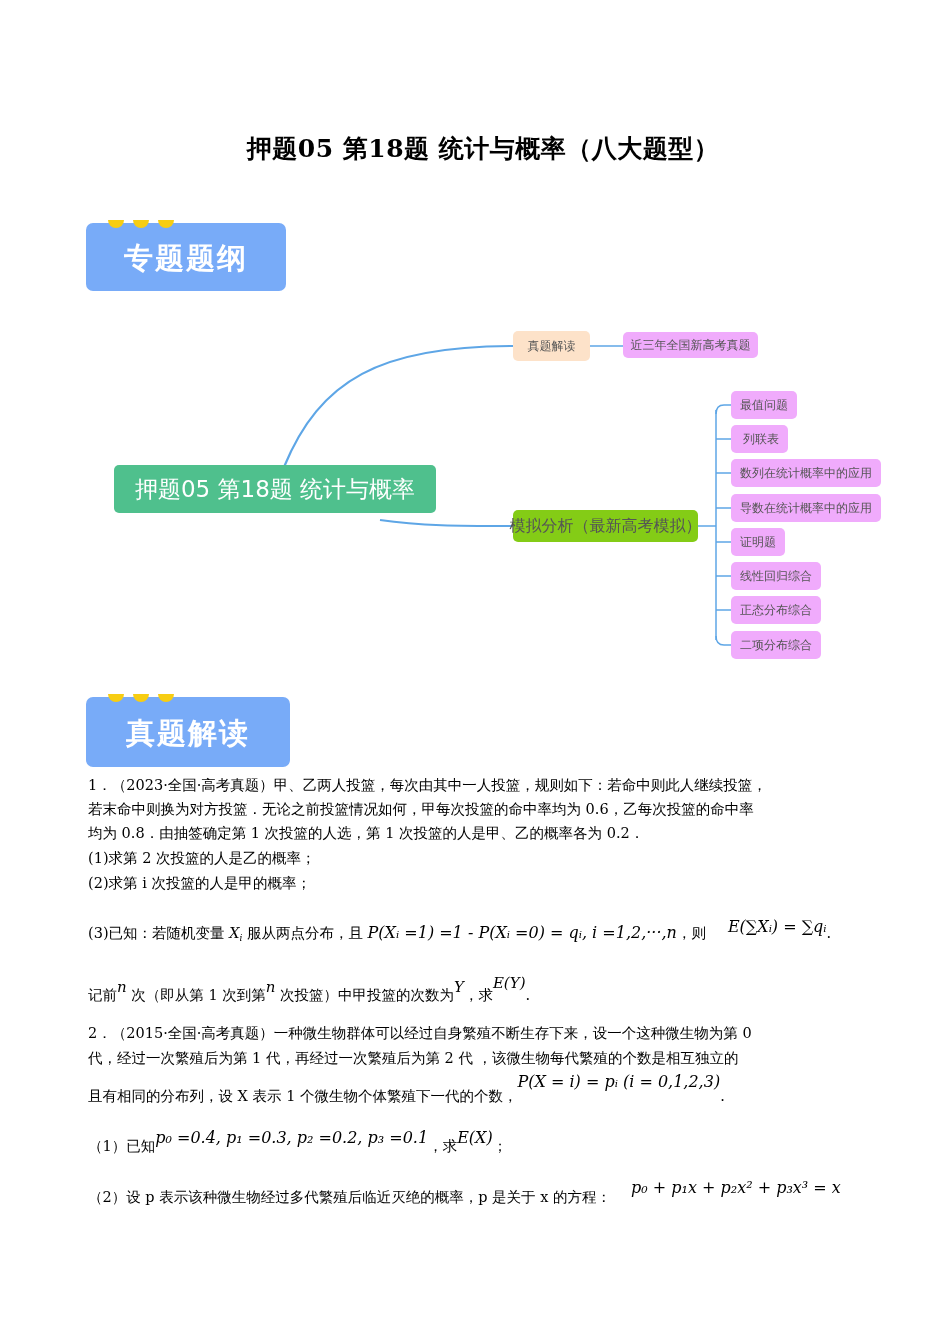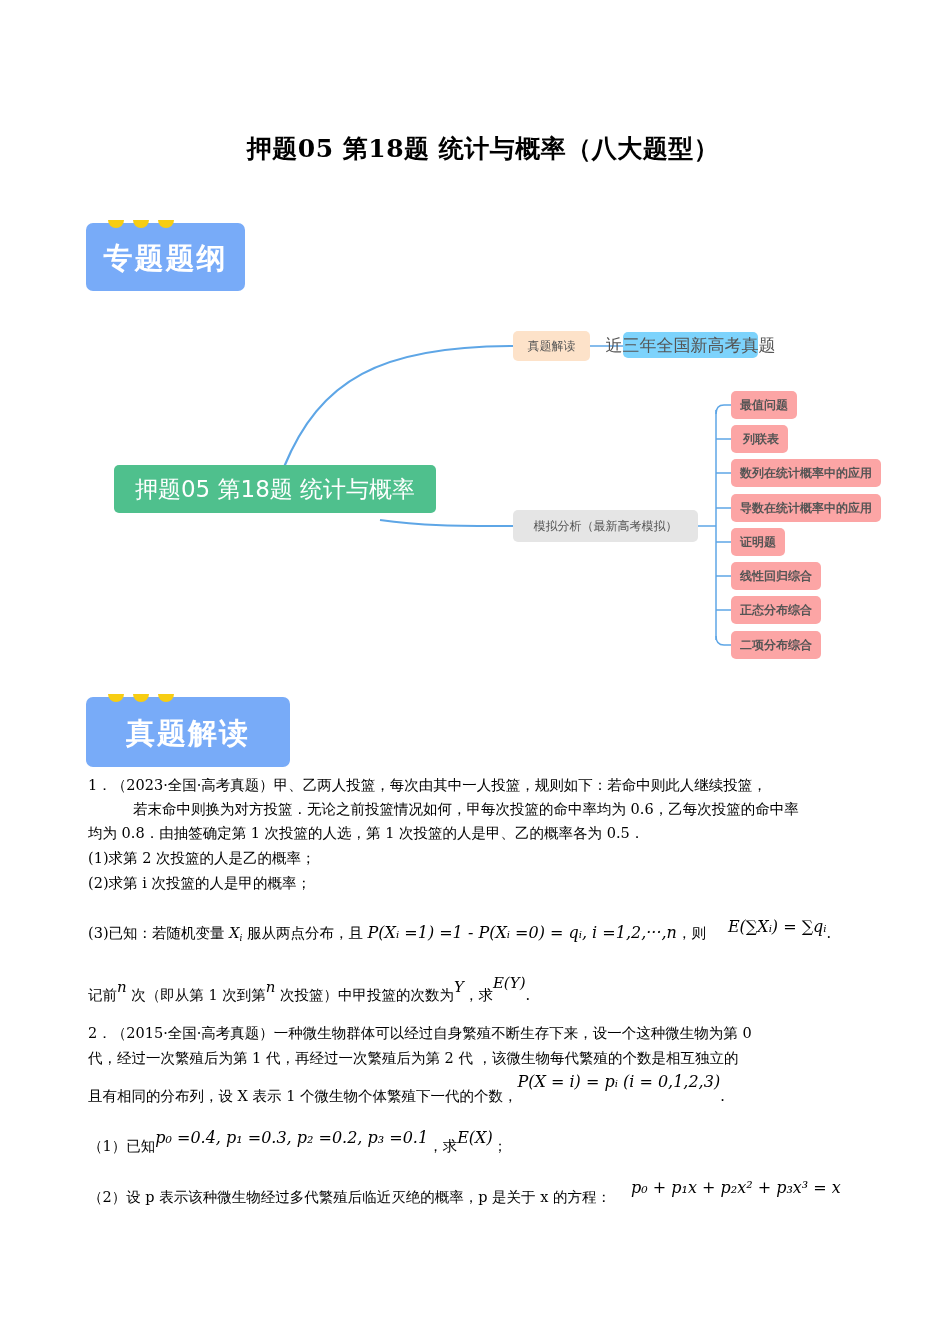--- a/index.html
+++ b/index.html
@@ -1,36 +1,36 @@
 <!DOCTYPE html>
 <html><head>
 <meta charset="utf-8">
 <style>
   html, body { margin:0; padding:0; background:#ffffff; }
   body { width:950px; height:1344px; position:relative; overflow:hidden;
          font-family:"DejaVu Serif","Liberation Serif",serif; color:#000; }
   .title { position:absolute; left:8px; top:132px; width:950px; text-align:center;
            font-family:"DejaVu Serif","Liberation Serif",serif; font-weight:bold; font-size:25px; letter-spacing:0.5px; }
-  .banner { position:absolute; left:86px; width:159px; height:68px; background:#78abf8; border-radius:7px;
+  .banner { position:absolute; left:86px; width:200px; height:68px; background:#78abf8; border-radius:7px;
             color:#fff; font-family:"DejaVu Sans","Liberation Sans",sans-serif; font-weight:bold; font-size:29px;
             display:flex; align-items:center; justify-content:center; letter-spacing:2px; overflow:visible; }
   .banner .dots { position:absolute; top:-3px; left:22px; display:flex; gap:9px; }
   .banner .dot { width:16px; height:8px; background:#f7cd12; border-radius:0 0 8px 8px; }
   .banner-text { position:relative; top:2px; }
 
   .mm { position:absolute; left:0; top:0; width:950px; height:700px; }
   .node { position:absolute; border-radius:5px; font-family:"DejaVu Sans","Liberation Sans",sans-serif;
           display:flex; align-items:center; justify-content:center; white-space:nowrap; }
   .root { left:114px; top:465px; width:322px; height:48px; background:#4fc08d; color:#fff; font-size:23px; }
   .peach { background:#fde2c9; color:#555; font-size:12px; }
-  .grey { background:#7dd3fc; color:#555; font-size:17px; }
-  .green { background:#e5e5e5; color:#555; font-size:12px; }
-  .leaf { position:absolute; left:731px; height:28px; border-radius:5px; background:#fca5a5; color:#555;
+  .grey { background:#f0abfc; color:#555; font-size:12px; }
+  .green { background:#84cc16; color:#555; font-size:16px; }
+  .leaf { position:absolute; left:731px; height:28px; border-radius:5px; background:#f0abfc; color:#555;
           font-family:"DejaVu Sans","Liberation Sans",sans-serif; font-size:12px; display:flex; align-items:center;
-          padding:0 9px; white-space:nowrap;font-weight:bold; }
+          padding:0 9px; white-space:nowrap; }
 
   .text { position:absolute; left:88px; font-size:14.5px; line-height:24px; white-space:nowrap; }
   .math { font-family:"DejaVu Serif","Liberation Serif",serif; font-style:italic; }
   .sub { font-size:9px; vertical-align:-3px; font-style:italic; }
   .upm { font-size:15px; position:relative; top:-8px; }
 </style>
 </head>
 <body>
 
 <div class="title">押题05 第18题  统计与概率（八大题型）</div>
@@ -86,22 +86,22 @@
   <div class="dots">
     <div class="dot"></div>
       <div class="dot"></div>
       <div class="dot"></div>
   </div>
   <span class="banner-text">真题解读</span>
 </div>
 
 <div>
   <div class="text" style="top:773px;">1．（2023·全国·高考真题）甲、乙两人投篮，每次由其中一人投篮，规则如下：若命中则此人继续投篮，</div>
-  <div class="text" style="top:797px;margin-left:45px;">若末命中则换为对方投篮．无论之前投篮情况如何，甲每次投篮的命中率均为 0.6，乙每次投篮的命中率</div>
-  <div class="text" style="top:821px;">均为 0.8．由抽签确定第 1 次投篮的人选，第 1 次投篮的人是甲、乙的概率各为 0.5．</div>
+  <div class="text" style="top:797px;">若末命中则换为对方投篮．无论之前投篮情况如何，甲每次投篮的命中率均为 0.6，乙每次投篮的命中率</div>
+  <div class="text" style="top:821px;">均为 0.8．由抽签确定第 1 次投篮的人选，第 1 次投篮的人是甲、乙的概率各为 0.2．</div>
   <div class="text" style="top:846px;">(1)求第 2 次投篮的人是乙的概率；</div>
   <div class="text" style="top:871px;">(2)求第 i 次投篮的人是甲的概率；</div>
 
   <div class="text" style="top:921px;">
     <span>(3)已知：若随机变量 </span><span class="math">X<span class="sub">i</span></span><span> 服从两点分布，且 </span><span class="math" style="font-size:16px;">P(Xᵢ =1) =1 - P(Xᵢ =0) = qᵢ, i =1,2,···,n</span><span>，则</span><span class="math" style="font-size:16px;position:relative;top:-6px;margin-left:22px;">E(∑Xᵢ) = ∑qᵢ</span><span>.</span>
   </div>
 
   <div class="text" style="top:983px;">
     <span>记前</span><span class="math upm">n</span> <span>次（即从第 1 次到第</span><span class="math upm">n</span> <span>次投篮）中甲投篮的次数为</span><span class="math upm">Y</span><span>，求</span><span class="math upm" style="top:-12px;">E(Y)</span><span>.</span>
   </div>

